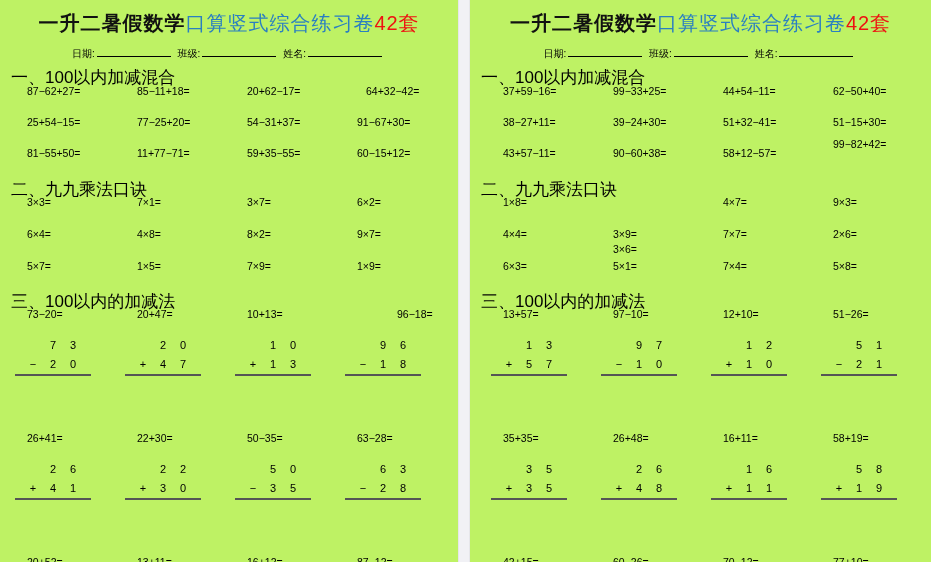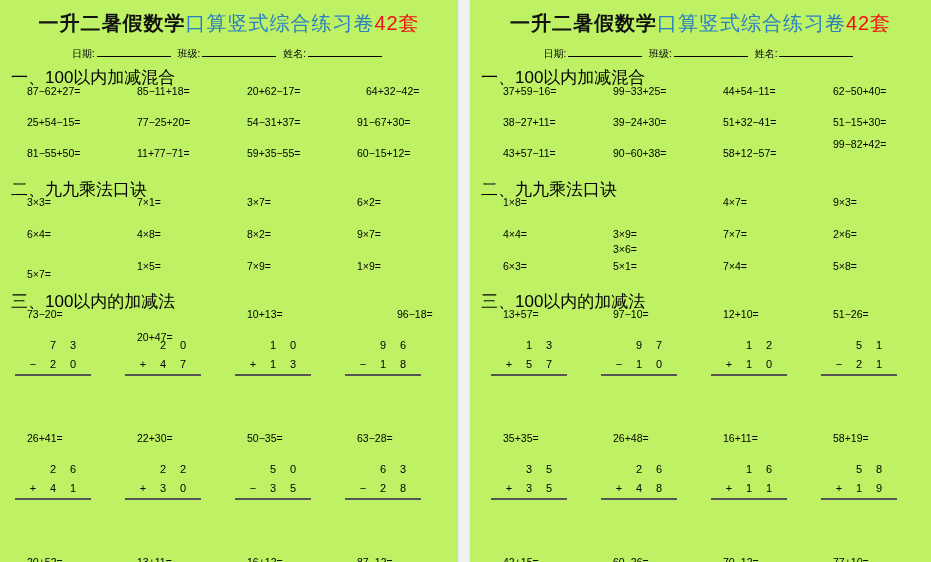--- a/index.html
+++ b/index.html
@@ -57,41 +57,41 @@
     <div class="section-title" style="top:178px">二、九九乘法口诀</div>
     <div class="sec2">
         <div class="problem" style="top: 196px; left: 27px;">3×3=</div>
         <div class="problem" style="top: 196px; left: 137px;">7×1=</div>
         <div class="problem" style="top: 196px; left: 247px;">3×7=</div>
         <div class="problem" style="top: 196px; left: 357px;">6×2=</div>
         <div class="problem" style="top: 228px; left: 27px;">6×4=</div>
         <div class="problem" style="top: 228px; left: 137px;">4×8=</div>
         <div class="problem" style="top: 228px; left: 247px;">8×2=</div>
         <div class="problem" style="top: 228px; left: 357px;">9×7=</div>
-        <div class="problem" style="top: 260px; left: 27px; margin-top: 8px;">5×7=</div>
+        <div class="problem" style="top: 260px; left: 27px;">5×7=</div>
         <div class="problem" style="top: 260px; left: 137px;">1×5=</div>
         <div class="problem" style="top: 260px; left: 247px;">7×9=</div>
         <div class="problem" style="top: 260px; left: 357px;">1×9=</div>
       </div>
     <div class="section-title" style="top:290px">三、100以内的加减法</div>
     <div class="sec3">
         <div class="problem" style="top: 308px; left: 27px;">73−20=</div>
         <div class="vert" style="top: 339px; left: 15px;">
           <div class="row top">
            <span>7</span>
            <span>3</span>
          </div>
          <div class="row bottom">
            <span>−</span>
            <span>2</span>
            <span>0</span>
          </div>
          <div class="line"></div>
         </div>
-        <div class="problem" style="top: 308px; left: 137px; margin-top: 23px;">20+47=</div>
+        <div class="problem" style="top: 308px; left: 137px;">20+47=</div>
         <div class="vert" style="top: 339px; left: 125px;">
           <div class="row top">
            <span>2</span>
            <span>0</span>
          </div>
          <div class="row bottom">
            <span>+</span>
            <span>4</span>
            <span>7</span>
          </div>

